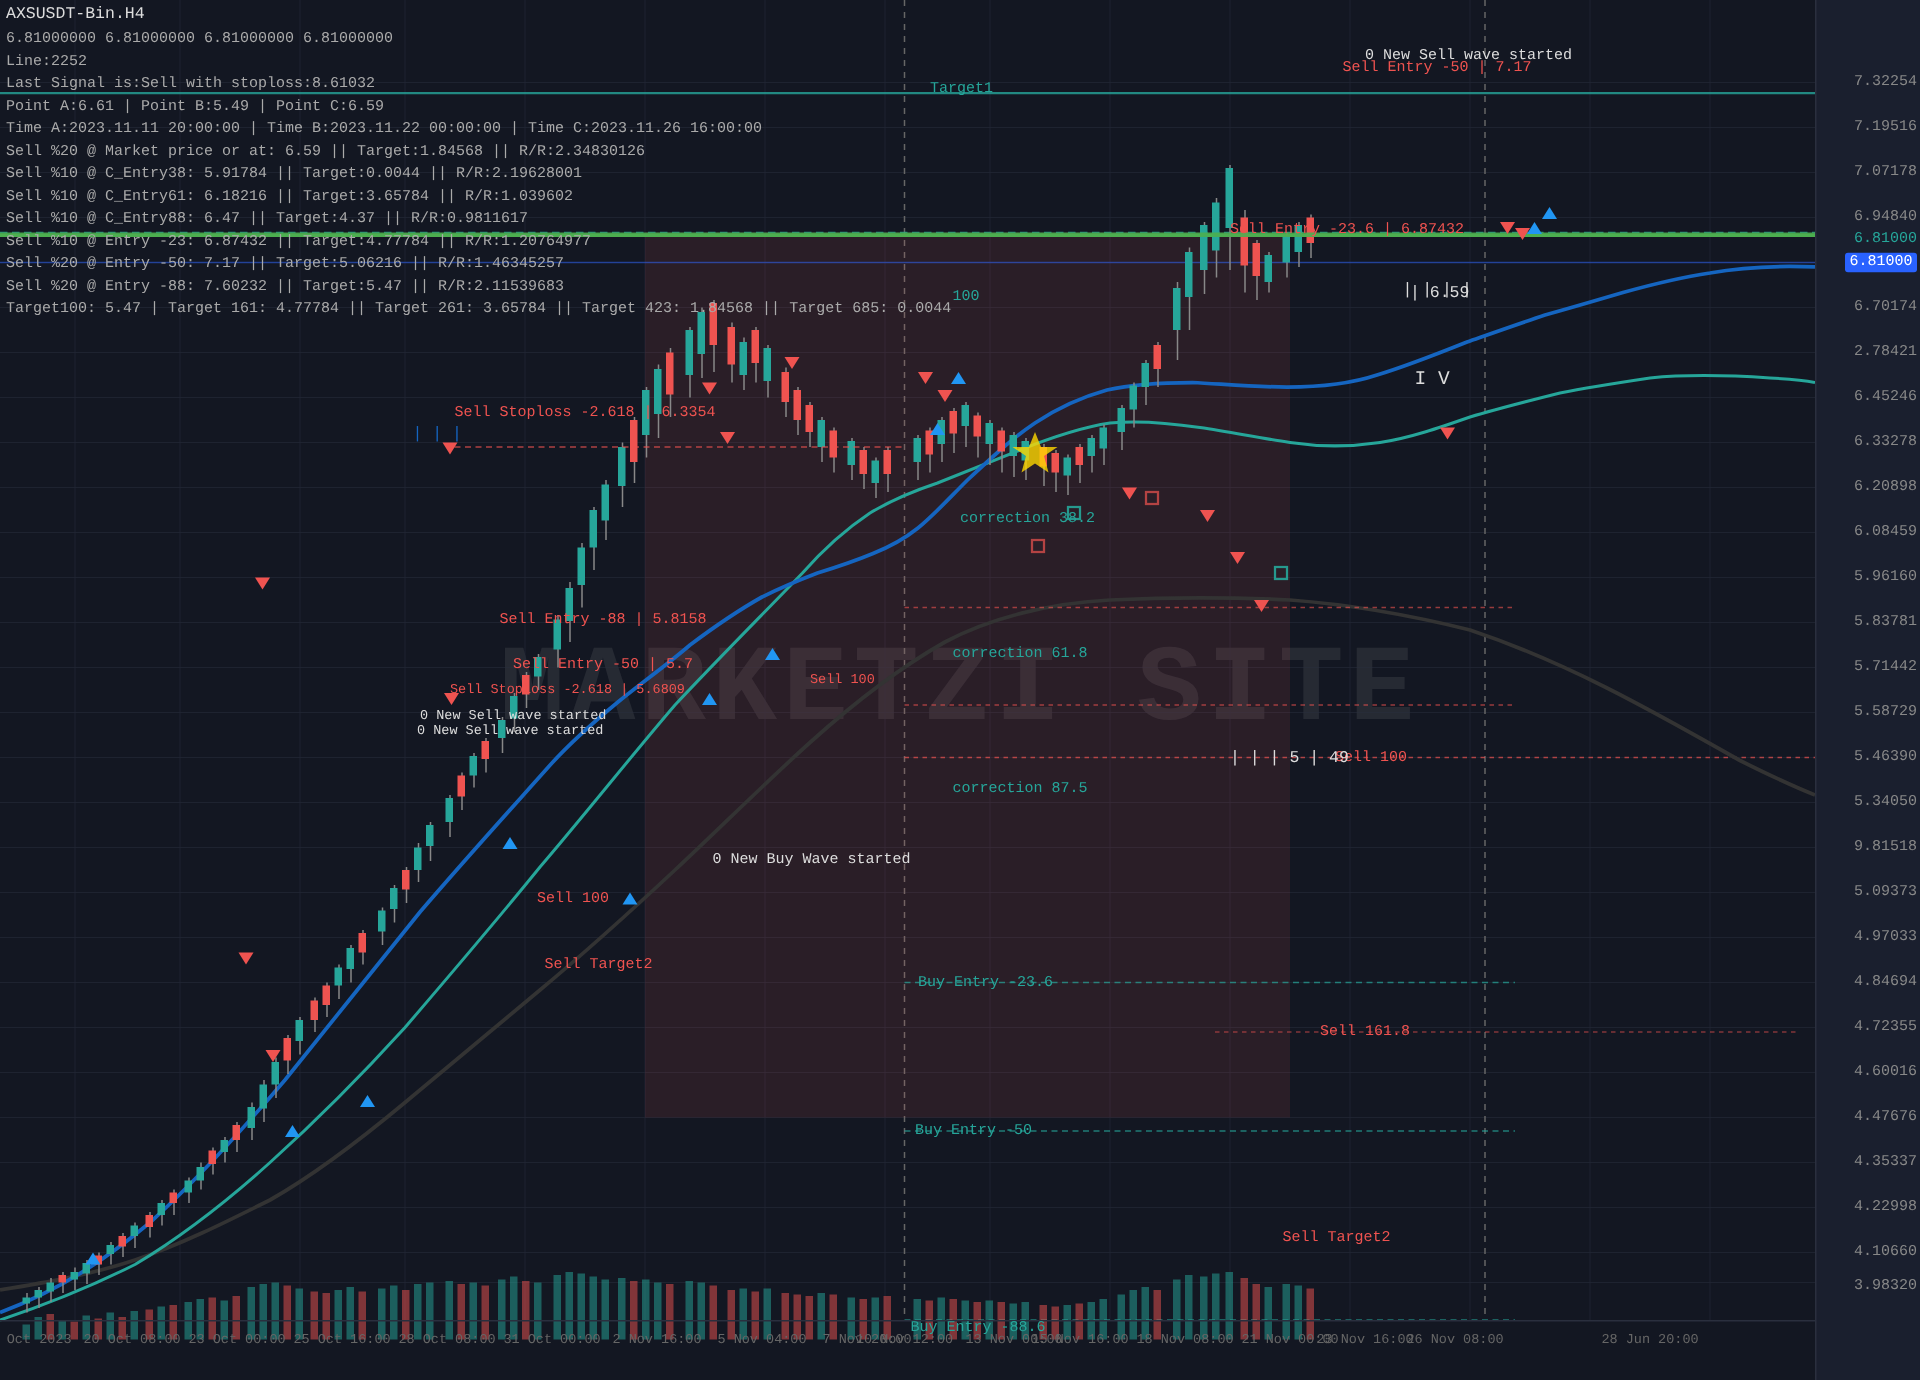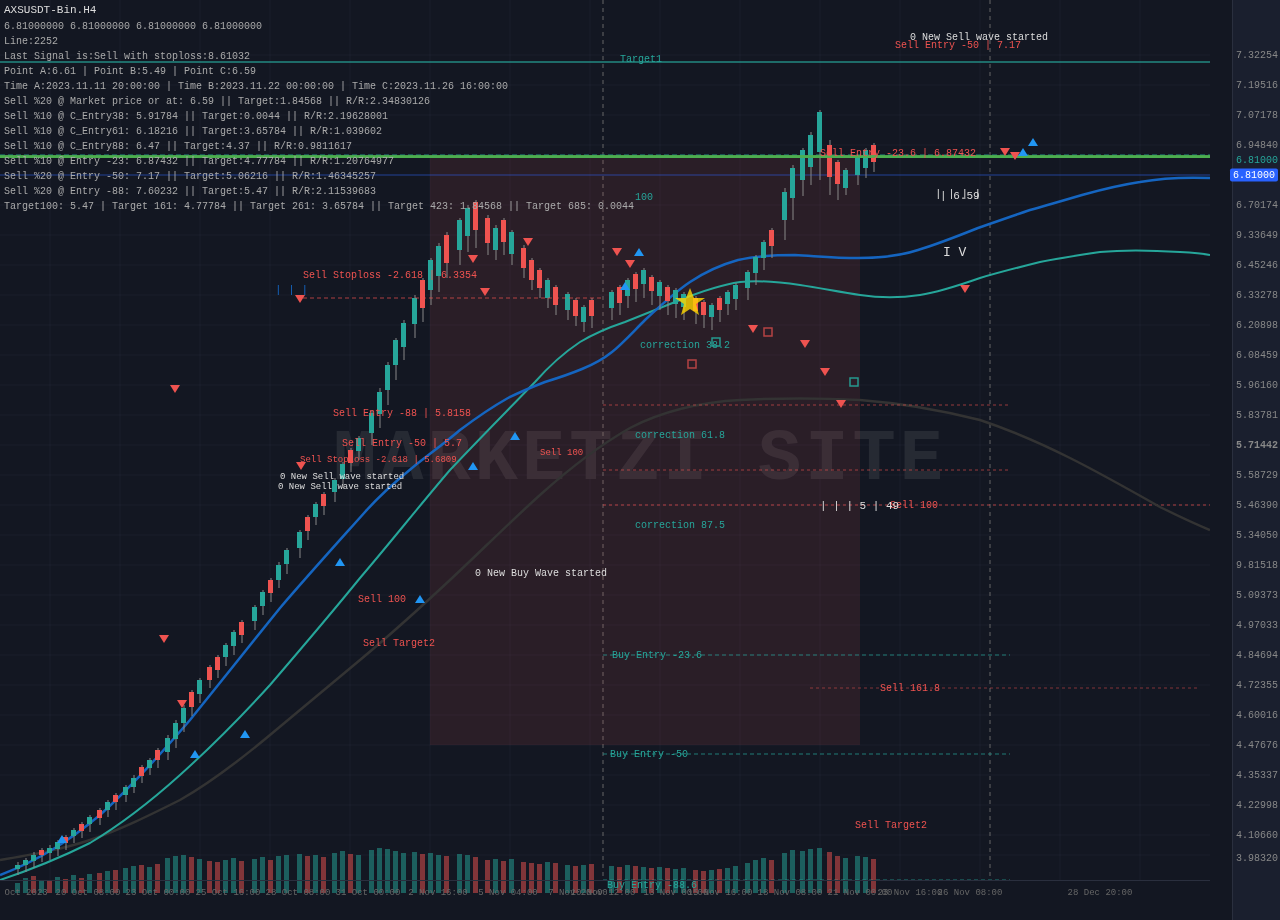--- a/index.html
+++ b/index.html
@@ -26,21 +26,21 @@
 
     .header-info .title-line {
       color: #ddd;
       font-size: 11px;
     }
 
     .price-scale {
       position: absolute;
       right: 0;
       top: 0;
-      width: 48px;
+      width: 70px;
       height: 100%;
       background: #1a1f2e;
       border-left: 1px solid #2a2f3e;
       z-index: 5;
       margin-left: 28px;
     }
 
     .price-label {
       position: absolute;
       right: 2px;
@@ -483,28 +483,28 @@
   </div>
 
   <div class="price-scale">
     <div class="price-label" style="top: 55px;">7.32254</div>
     <div class="price-label" style="top: 85px;">7.19516</div>
     <div class="price-label" style="top: 115px;">7.07178</div>
     <div class="price-label" style="top: 145px;">6.94840</div>
     <div class="price-label current" style="top: 175px;">6.81000</div>
     <div class="price-label green-level" style="top: 160px;">6.81000</div>
     <div class="price-label" style="top: 205px;">6.70174</div>
-    <div class="price-label" style="top: 235px;">9.33649</div>
+    <div class="price-label" style="top: 235px;">2.78421</div>
     <div class="price-label" style="top: 265px;">6.45246</div>
     <div class="price-label" style="top: 295px;">6.33278</div>
     <div class="price-label" style="top: 325px;">6.20898</div>
     <div class="price-label" style="top: 355px;">6.08459</div>
     <div class="price-label" style="top: 385px;">5.96160</div>
     <div class="price-label" style="top: 415px;">5.83781</div>
-    <div class="price-label" style="top: 445px; font-weight: bold;">5.71442</div>
+    <div class="price-label" style="top: 445px;">5.71442</div>
     <div class="price-label" style="top: 475px;">5.58729</div>
     <div class="price-label" style="top: 505px;">5.46390</div>
     <div class="price-label" style="top: 535px;">5.34050</div>
     <div class="price-label" style="top: 565px;">9.81518</div>
     <div class="price-label" style="top: 595px;">5.09373</div>
     <div class="price-label" style="top: 625px;">4.97033</div>
     <div class="price-label" style="top: 655px;">4.84694</div>
     <div class="price-label" style="top: 685px;">4.72355</div>
     <div class="price-label" style="top: 715px;">4.60016</div>
     <div class="price-label" style="top: 745px;">4.47676</div>
@@ -601,21 +601,21 @@
     <span class="time-label" style="left: 438px;">2 Nov 16:00</span>
     <span class="time-label" style="left: 508px;">5 Nov 04:00</span>
     <span class="time-label" style="left: 578px;">7 Nov 20:00</span>
     <span class="time-label" style="left: 603px;">10 Nov 12:00</span>
     <span class="time-label" style="left: 676px;">13 Nov 00:00</span>
     <span class="time-label" style="left: 720px;">15 Nov 16:00</span>
     <span class="time-label" style="left: 790px;">18 Nov 08:00</span>
     <span class="time-label" style="left: 860px; text-align: center;">21 Nov 00:00</span>
     <span class="time-label" style="left: 910px;">23 Nov 16:00</span>
     <span class="time-label" style="left: 970px;">26 Nov 08:00</span>
-    <span class="time-label" style="left: 1100px;">28 Dec 20:00</span>
+    <span class="time-label" style="left: 1100px;">28 Jun 20:00</span>
   </div>
 
   <svg style="position:absolute; bottom:22px; left:0; width:1210px; height:50px; z-index:3;">
     <g opacity="0.5">
       <rect x="15" y="35" width="5" height="10" fill="#26a69a"></rect>
       <rect x="23" y="30" width="5" height="15" fill="#26a69a"></rect>
       <rect x="31" y="28" width="5" height="17" fill="#ef5350"></rect>
       <rect x="39" y="32" width="5" height="13" fill="#26a69a"></rect>
       <rect x="47" y="33" width="5" height="12" fill="#ef5350"></rect>
       <rect x="55" y="29" width="5" height="16" fill="#26a69a"></rect>

